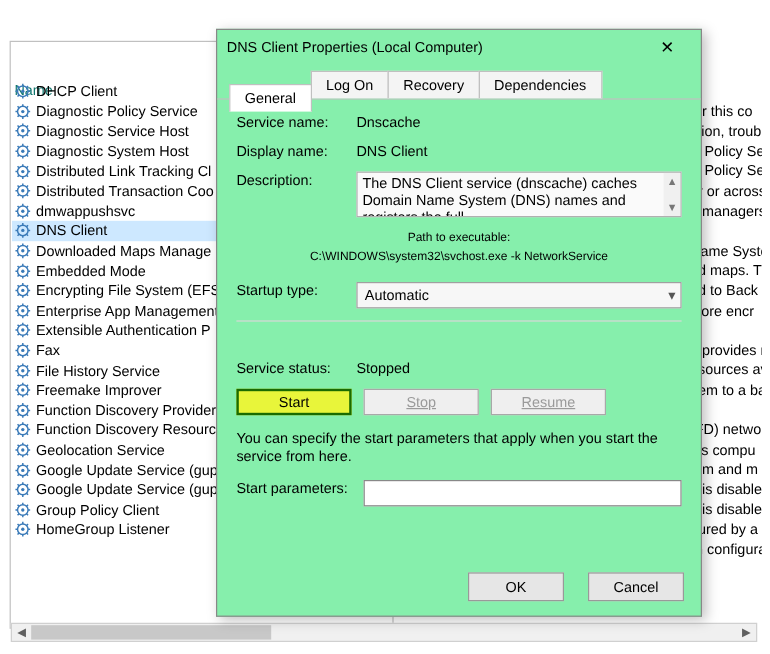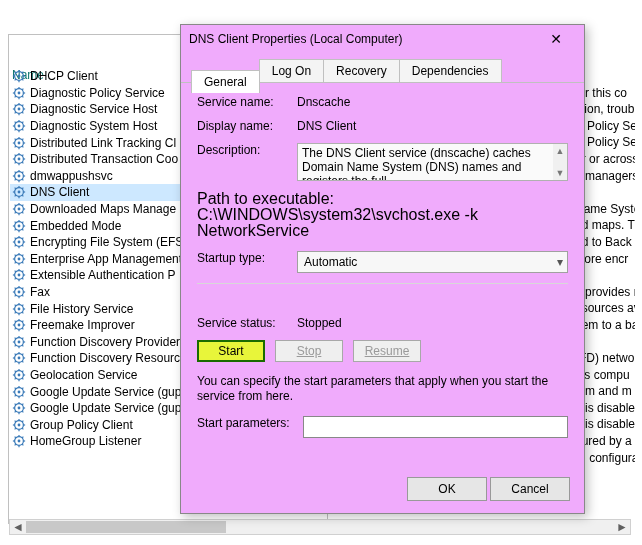--- a/index.html
+++ b/index.html
@@ -92,21 +92,21 @@
   .hscroll-arrow.left{left:0;}
   .hscroll-arrow.right{right:0;}
 
   
   .dialog {
     position: absolute;
     left: 180px;
     top: 24px;
     width: 405px;
     height: 490px;
-    background: #f0abfc;
+    background: #86efac;
     border: 1px solid #888;
     box-shadow: 3px 3px 10px rgba(0,0,0,0.25);
     z-index: 10;
   }
   .titlebar {
     display: flex;
     align-items: center;
     height: 28px;
     padding: 0 8px;
   }
@@ -158,38 +158,38 @@
     overflow:hidden;
   }
   .desc-scroll {
     position:absolute; right:0; top:0; width:14px; height:100%;
     background:#f0f0f0;
     display:flex; flex-direction:column; justify-content:space-between;
     align-items:center;
     color:#777;
     font-size:9px;
   }
-  .path-block { margin:6px 0 12px 0; font-size:16px; line-height:16px;}
+  .path-block { margin:6px 0 12px 0; font-size:10px; line-height:16px;text-align:center;}
   .select-box {
     flex:1;
     border:1px solid #a0a0a0;
     background:#f7f7f7;
     height:22px;
     display:flex; align-items:center;
     padding:0 6px;
     position:relative;
   }
   .select-arrow {
     position:absolute; right:4px; top:3px; color:#555;
   }
   .divider { border-top:1px solid #d8d8d8; margin:10px 0 12px 0; }
   .status-row { display:flex; font-size:12px; margin-bottom:10px;margin-top:32px;}
   .btn-row { display:flex; gap:10px; margin-bottom:12px;}
   .svc-btn {
-    width:68px; height:22px;
+    width:96px; height:22px;
     border:1px solid #a8a8a8;
     background:#e8e8e8;
     font-size:12px;
     display:flex; align-items:center; justify-content:center;
   }
   .svc-btn.disabled { color:#9a9a9a; background:#efefef;text-decoration:underline;}
   .svc-btn.start {
     background:#e8f53a;
     border:2px solid #1a6b00;
     color:#000;
@@ -198,21 +198,21 @@
   .param-row { display:flex; align-items:flex-start; font-size:12px;}
   .param-input {
     flex:1; height:22px;
     border:1px solid #888;
     margin-left:6px;
     background:#fff;
   }
   .dialog-buttons {
     position:absolute;
     right:14px; bottom:12px;
-    display:flex; gap:3px;
+    display:flex; gap:20px;
   }
   .dlg-btn {
     width:80px; height:24px;
     border:1px solid #999;
     background:#e6e6e6;
     display:flex; align-items:center; justify-content:center;
     font-size:12px;
   }
   .dlg-btn.disabled { color:#9a9a9a; }
 </style>

